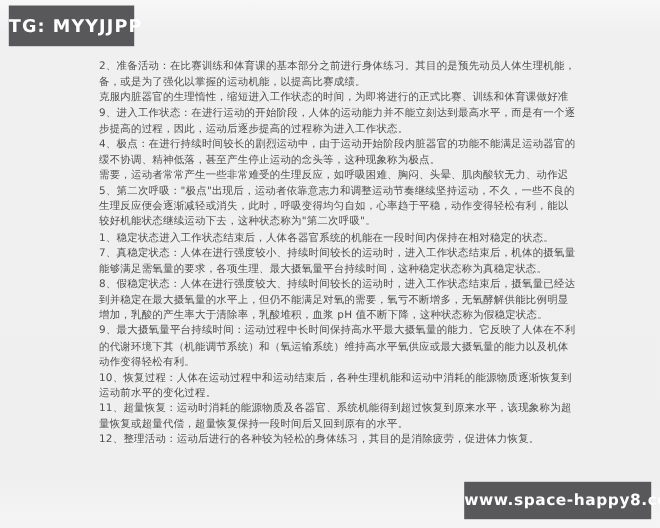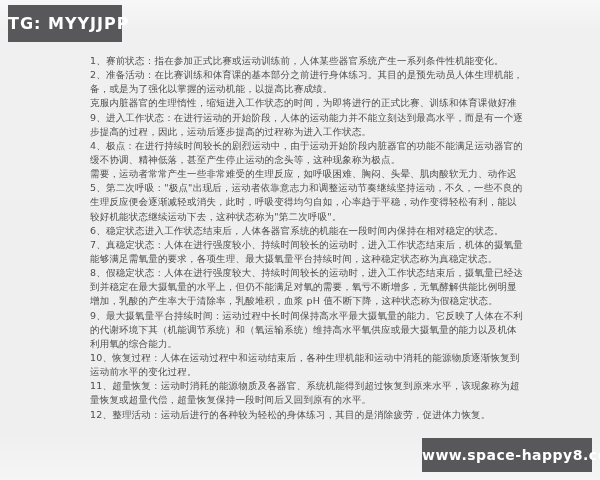--- a/index.html
+++ b/index.html
@@ -54,41 +54,40 @@
   }
 </style>
 </head>
 <body>
 
 <div class="watermark top-left">
   <span>TG: MYYJJPP</span>
 </div>
 
 <div class="doc-text">
-    <div class="line">1、赛前状态：指在参加正式比赛或运动训练前，人体某些器官系统产生一系列条件性机能变化。</div>
     <div class="line">2、准备活动：在比赛训练和体育课的基本部分之前进行身体练习。其目的是预先动员人体生理机能，</div>
     <div class="line">备，或是为了强化以掌握的运动机能，以提高比赛成绩。</div>
     <div class="line">克服内脏器官的生理惰性，缩短进入工作状态的时间，为即将进行的正式比赛、训练和体育课做好准</div>
     <div class="line">9、进入工作状态：在进行运动的开始阶段，人体的运动能力并不能立刻达到最高水平，而是有一个逐</div>
     <div class="line">步提高的过程，因此，运动后逐步提高的过程称为进入工作状态。</div>
     <div class="line">4、极点：在进行持续时间较长的剧烈运动中，由于运动开始阶段内脏器官的功能不能满足运动器官的</div>
     <div class="line">缓不协调、精神低落，甚至产生停止运动的念头等，这种现象称为极点。</div>
     <div class="line">需要，运动者常常产生一些非常难受的生理反应，如呼吸困难、胸闷、头晕、肌肉酸软无力、动作迟</div>
     <div class="line">5、第二次呼吸："极点"出现后，运动者依靠意志力和调整运动节奏继续坚持运动，不久，一些不良的</div>
     <div class="line">生理反应便会逐渐减轻或消失，此时，呼吸变得均匀自如，心率趋于平稳，动作变得轻松有利，能以</div>
     <div class="line">较好机能状态继续运动下去，这种状态称为"第二次呼吸"。</div>
-    <div class="line">6、稳定状态进入工作状态结束后，人体各器官系统的机能在一段时间内保持在相对稳定的状态。</div>
+    <div class="line">1、稳定状态进入工作状态结束后，人体各器官系统的机能在一段时间内保持在相对稳定的状态。</div>
     <div class="line">7、真稳定状态：人体在进行强度较小、持续时间较长的运动时，进入工作状态结束后，机体的摄氧量</div>
     <div class="line">能够满足需氧量的要求，各项生理、最大摄氧量平台持续时间，这种稳定状态称为真稳定状态。</div>
     <div class="line">8、假稳定状态：人体在进行强度较大、持续时间较长的运动时，进入工作状态结束后，摄氧量已经达</div>
     <div class="line">到并稳定在最大摄氧量的水平上，但仍不能满足对氧的需要，氧亏不断增多，无氧酵解供能比例明显</div>
     <div class="line">增加，乳酸的产生率大于清除率，乳酸堆积，血浆 pH 值不断下降，这种状态称为假稳定状态。</div>
     <div class="line">9、最大摄氧量平台持续时间：运动过程中长时间保持高水平最大摄氧量的能力。它反映了人体在不利</div>
     <div class="line">的代谢环境下其（机能调节系统）和（氧运输系统）维持高水平氧供应或最大摄氧量的能力以及机体</div>
-    <div class="line">利用氧的综合能力。</div>
+    <div class="line">动作变得轻松有利。</div>
     <div class="line">10、恢复过程：人体在运动过程中和运动结束后，各种生理机能和运动中消耗的能源物质逐渐恢复到</div>
     <div class="line">运动前水平的变化过程。</div>
     <div class="line">11、超量恢复：运动时消耗的能源物质及各器官、系统机能得到超过恢复到原来水平，该现象称为超</div>
     <div class="line">量恢复或超量代偿，超量恢复保持一段时间后又回到原有的水平。</div>
     <div class="line">12、整理活动：运动后进行的各种较为轻松的身体练习，其目的是消除疲劳，促进体力恢复。</div>
   </div>
 
 <div class="watermark bottom-right">
   <span>www.space-happy8.com</span>
 </div>

